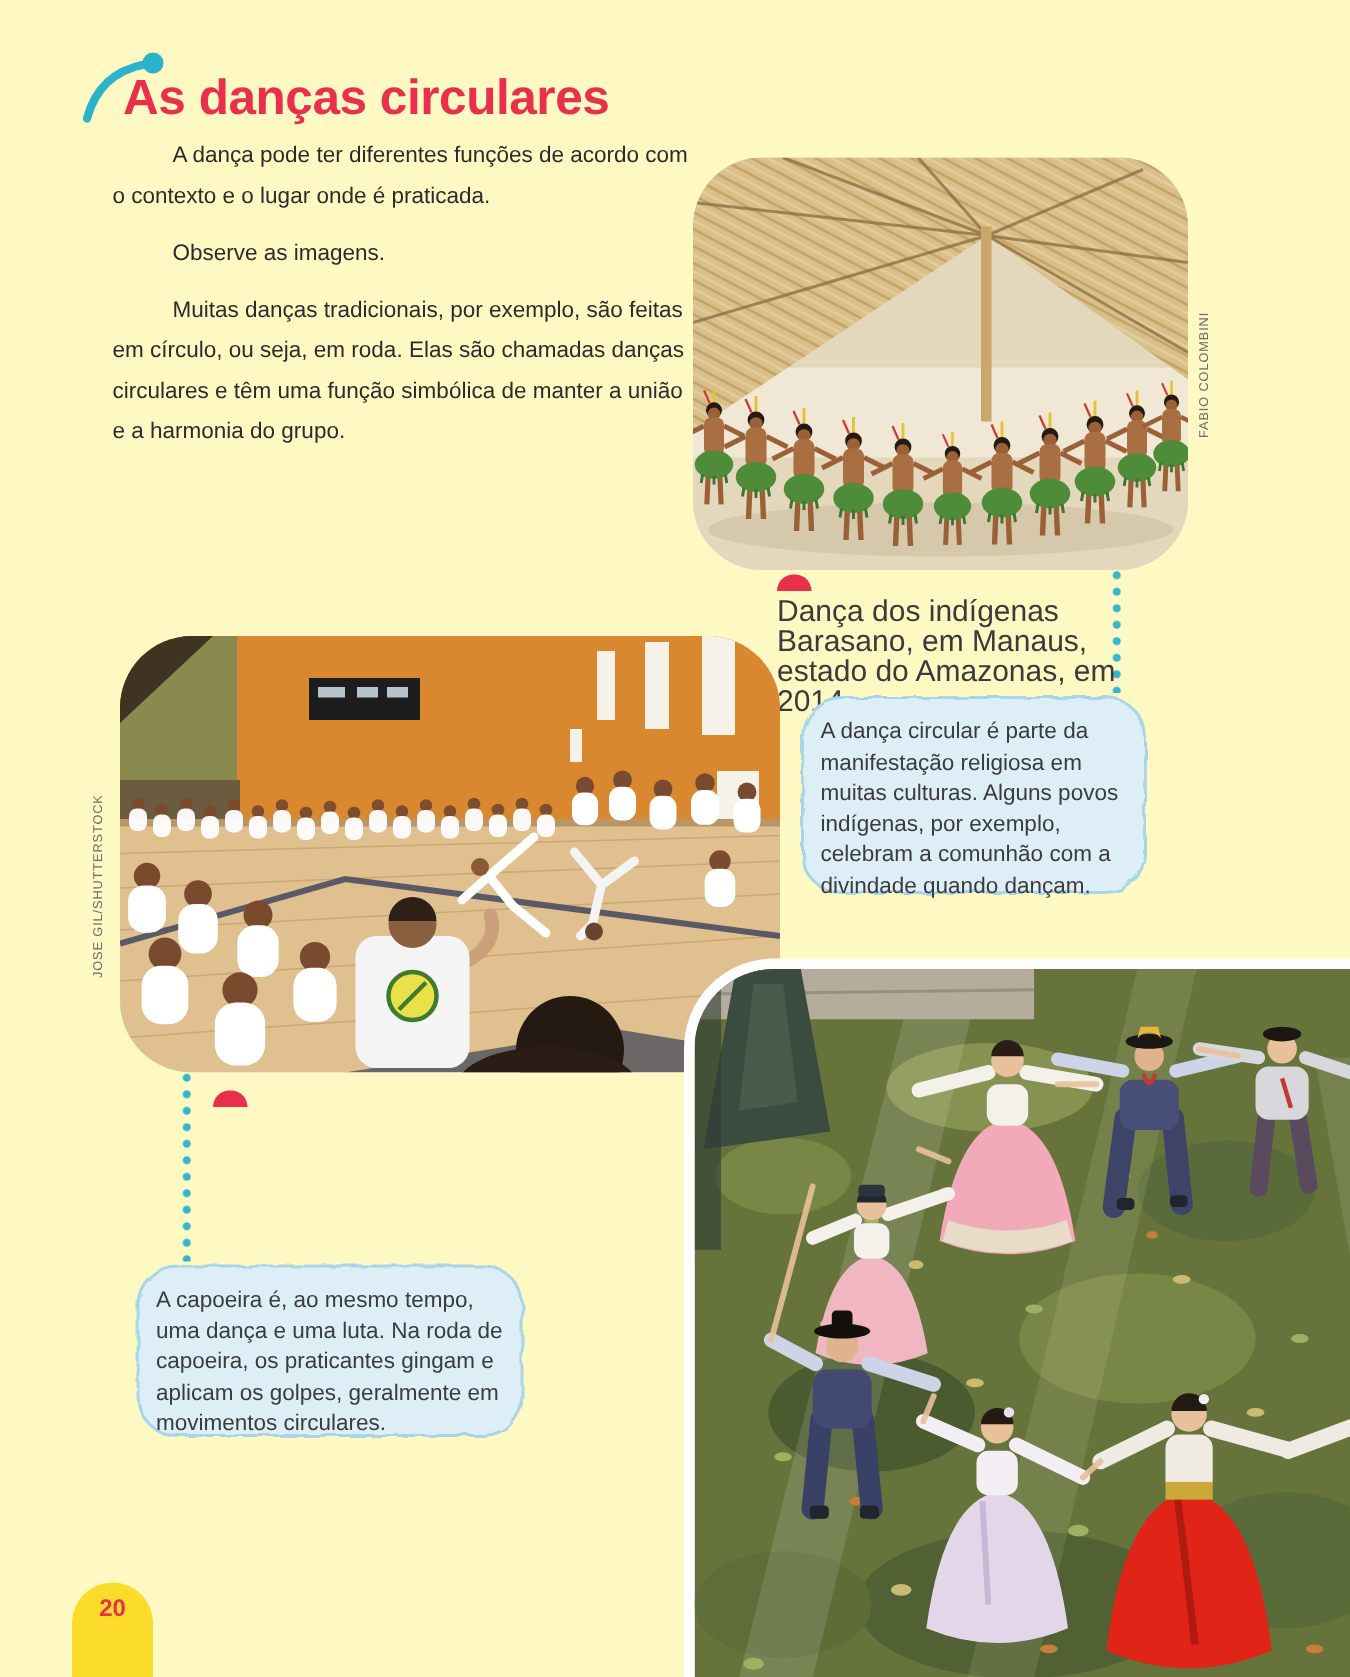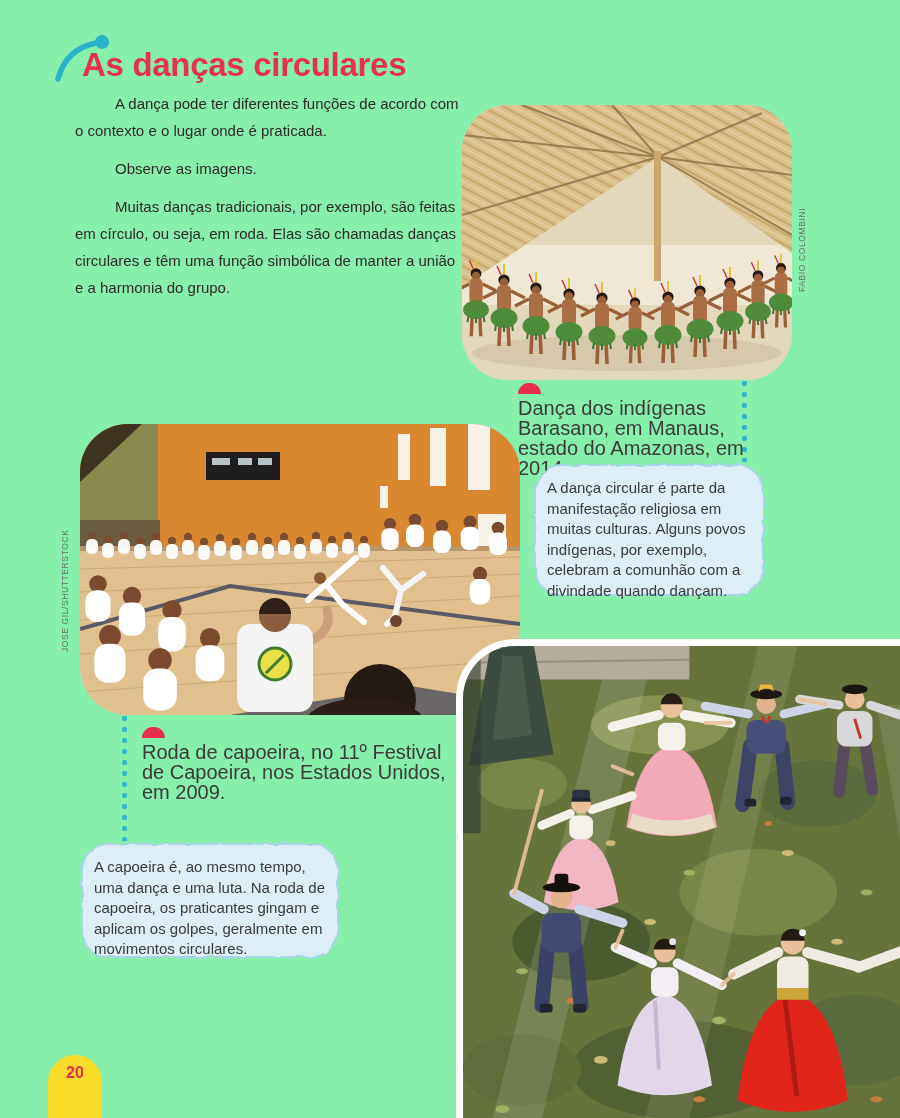--- a/index.html
+++ b/index.html
@@ -1,19 +1,19 @@
 <!DOCTYPE html>
 <html><head>
 <meta charset="utf-8">
 <style>
   * { margin:0; padding:0; box-sizing:border-box; }
   html,body { background:#ffffff; }
   .page {
     position:relative; width:900px; height:1118px; margin:0 auto;
-    background:#86efac; overflow:hidden;
+    background:#fef9c3; overflow:hidden;
     font-family:"Liberation Sans", sans-serif; color:#332f30;
   }
   
   .title-arc { position:absolute; left:52px; top:33px; width:64px; height:50px; }
   h1.page-title {
     position:absolute; left:82px; top:46px;
     font-size:33px; font-weight:700; letter-spacing:-0.3px;
     color:#e8304c; font-family:"Liberation Sans", sans-serif;
   }
   
@@ -53,21 +53,21 @@
   .caption-2 { left:142px; top:727px; width:312px; }
   .caption-marker {
     display:block; width:23px; height:11px; margin-bottom:4px;
     background:#e8304c; border-radius:12px 12px 0 0;
   }
   
   .bubble { position:absolute; z-index:6; }
   .bubble-bg { position:absolute; left:-8px; top:-8px; }
   .bubble-text { position:relative; padding:15px 14px; font-size:15px; line-height:20.5px; color:#3b3b3b; }
   .bubble-1 { left:533px; top:463px; width:232px; }
-  .bubble-2 { left:80px;  top:842px; width:260px; }
+  .bubble-2 { left:90px;  top:842px; width:260px; }
   
   .page-badge {
     position:absolute; left:48px; top:1055px; width:54px; height:64px;
     background:#fcdc2b; border-radius:27px 27px 0 0;
     display:flex; justify-content:center; align-items:flex-start; padding-top:9px;
     font-size:16px; font-weight:700; color:#e8304c;
   }
 </style>
 </head>
 <body>
@@ -256,21 +256,20 @@
       <circle cx="300" cy="276" r="36" fill="#241a12"></circle>
       <ellipse cx="285" cy="300" rx="60" ry="26" fill="#2a1d16"></ellipse>
     </svg>
   </div>
   <div class="credit credit-2">JOSE GIL/SHUTTERSTOCK</div>
 
   <div class="connector connector-2"></div>
 
   <div class="caption caption-2">
     <span class="caption-marker"></span>
-    <span>Roda de capoeira, no 11º Festival de Capoeira, nos Estados Unidos, em 2009.</span>
   </div>
 
   <div class="bubble bubble-2">
     <svg class="bubble-bg" width="276" height="133">
       <defs>
         <filter id="wavy2" x="-10%" y="-10%" width="120%" height="120%">
           <feTurbulence type="fractalNoise" baseFrequency="0.09" numOctaves="1" result="n" seed="7"></feTurbulence>
           <feDisplacementMap in="SourceGraphic" in2="n" scale="5"></feDisplacementMap>
         </filter>
       </defs>

